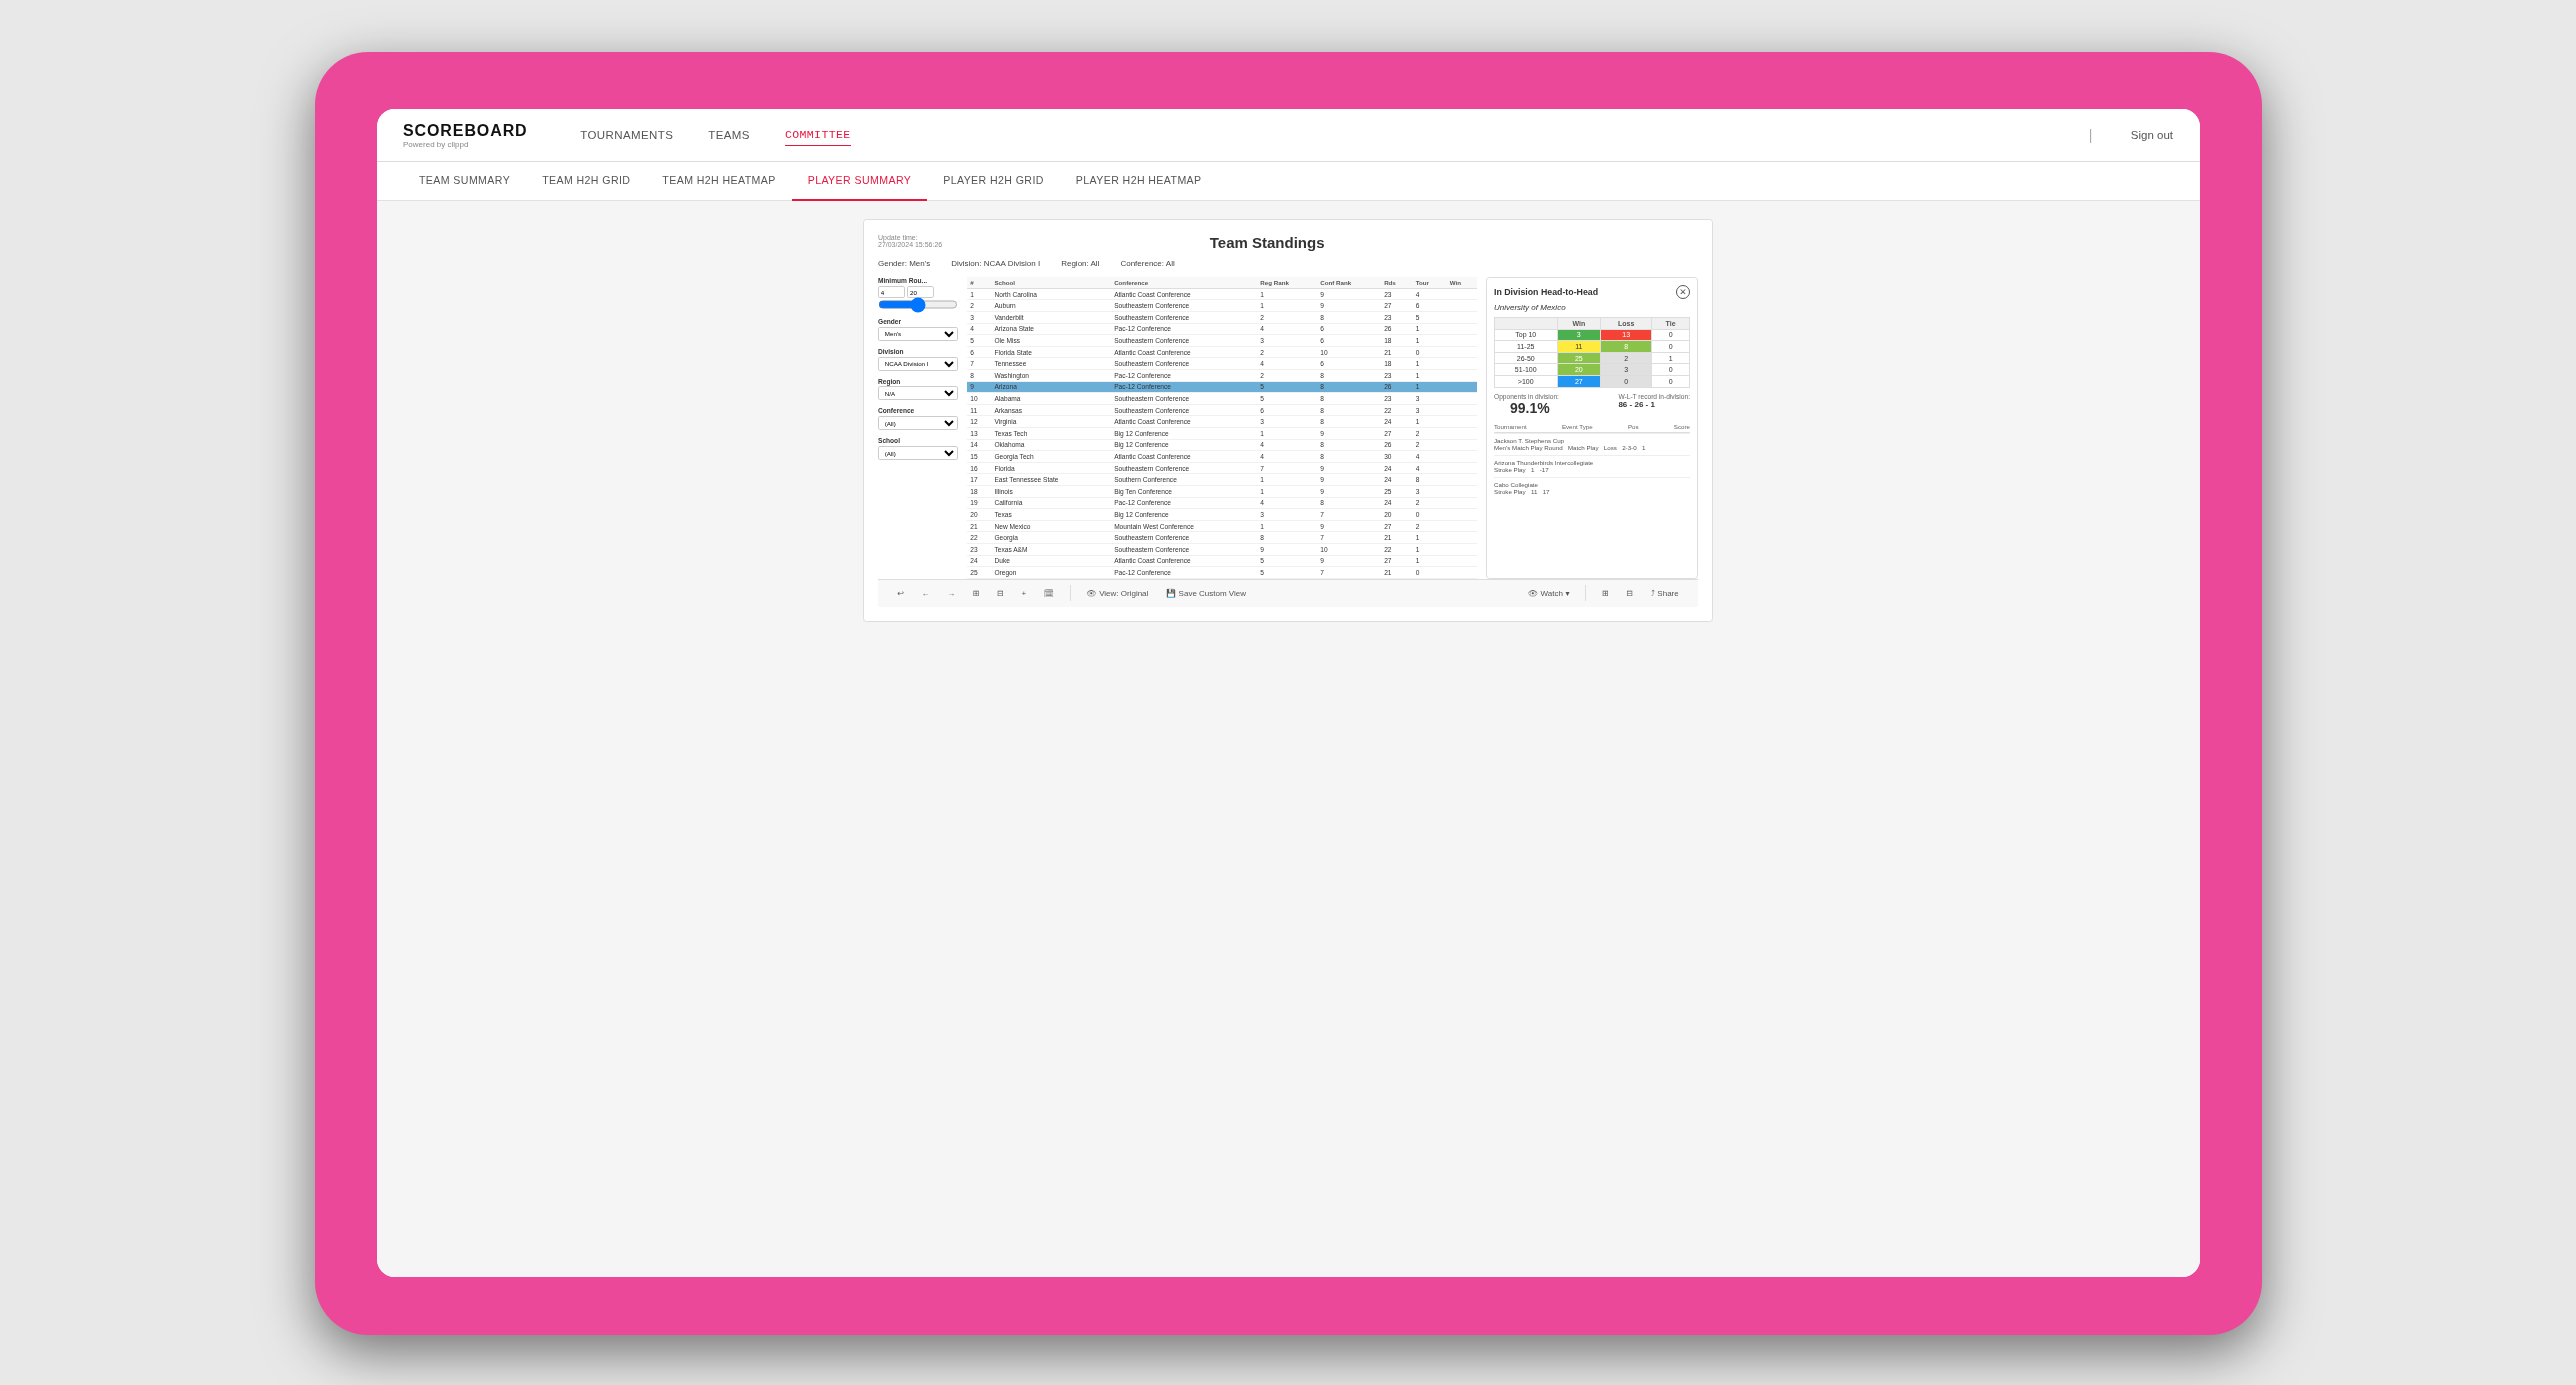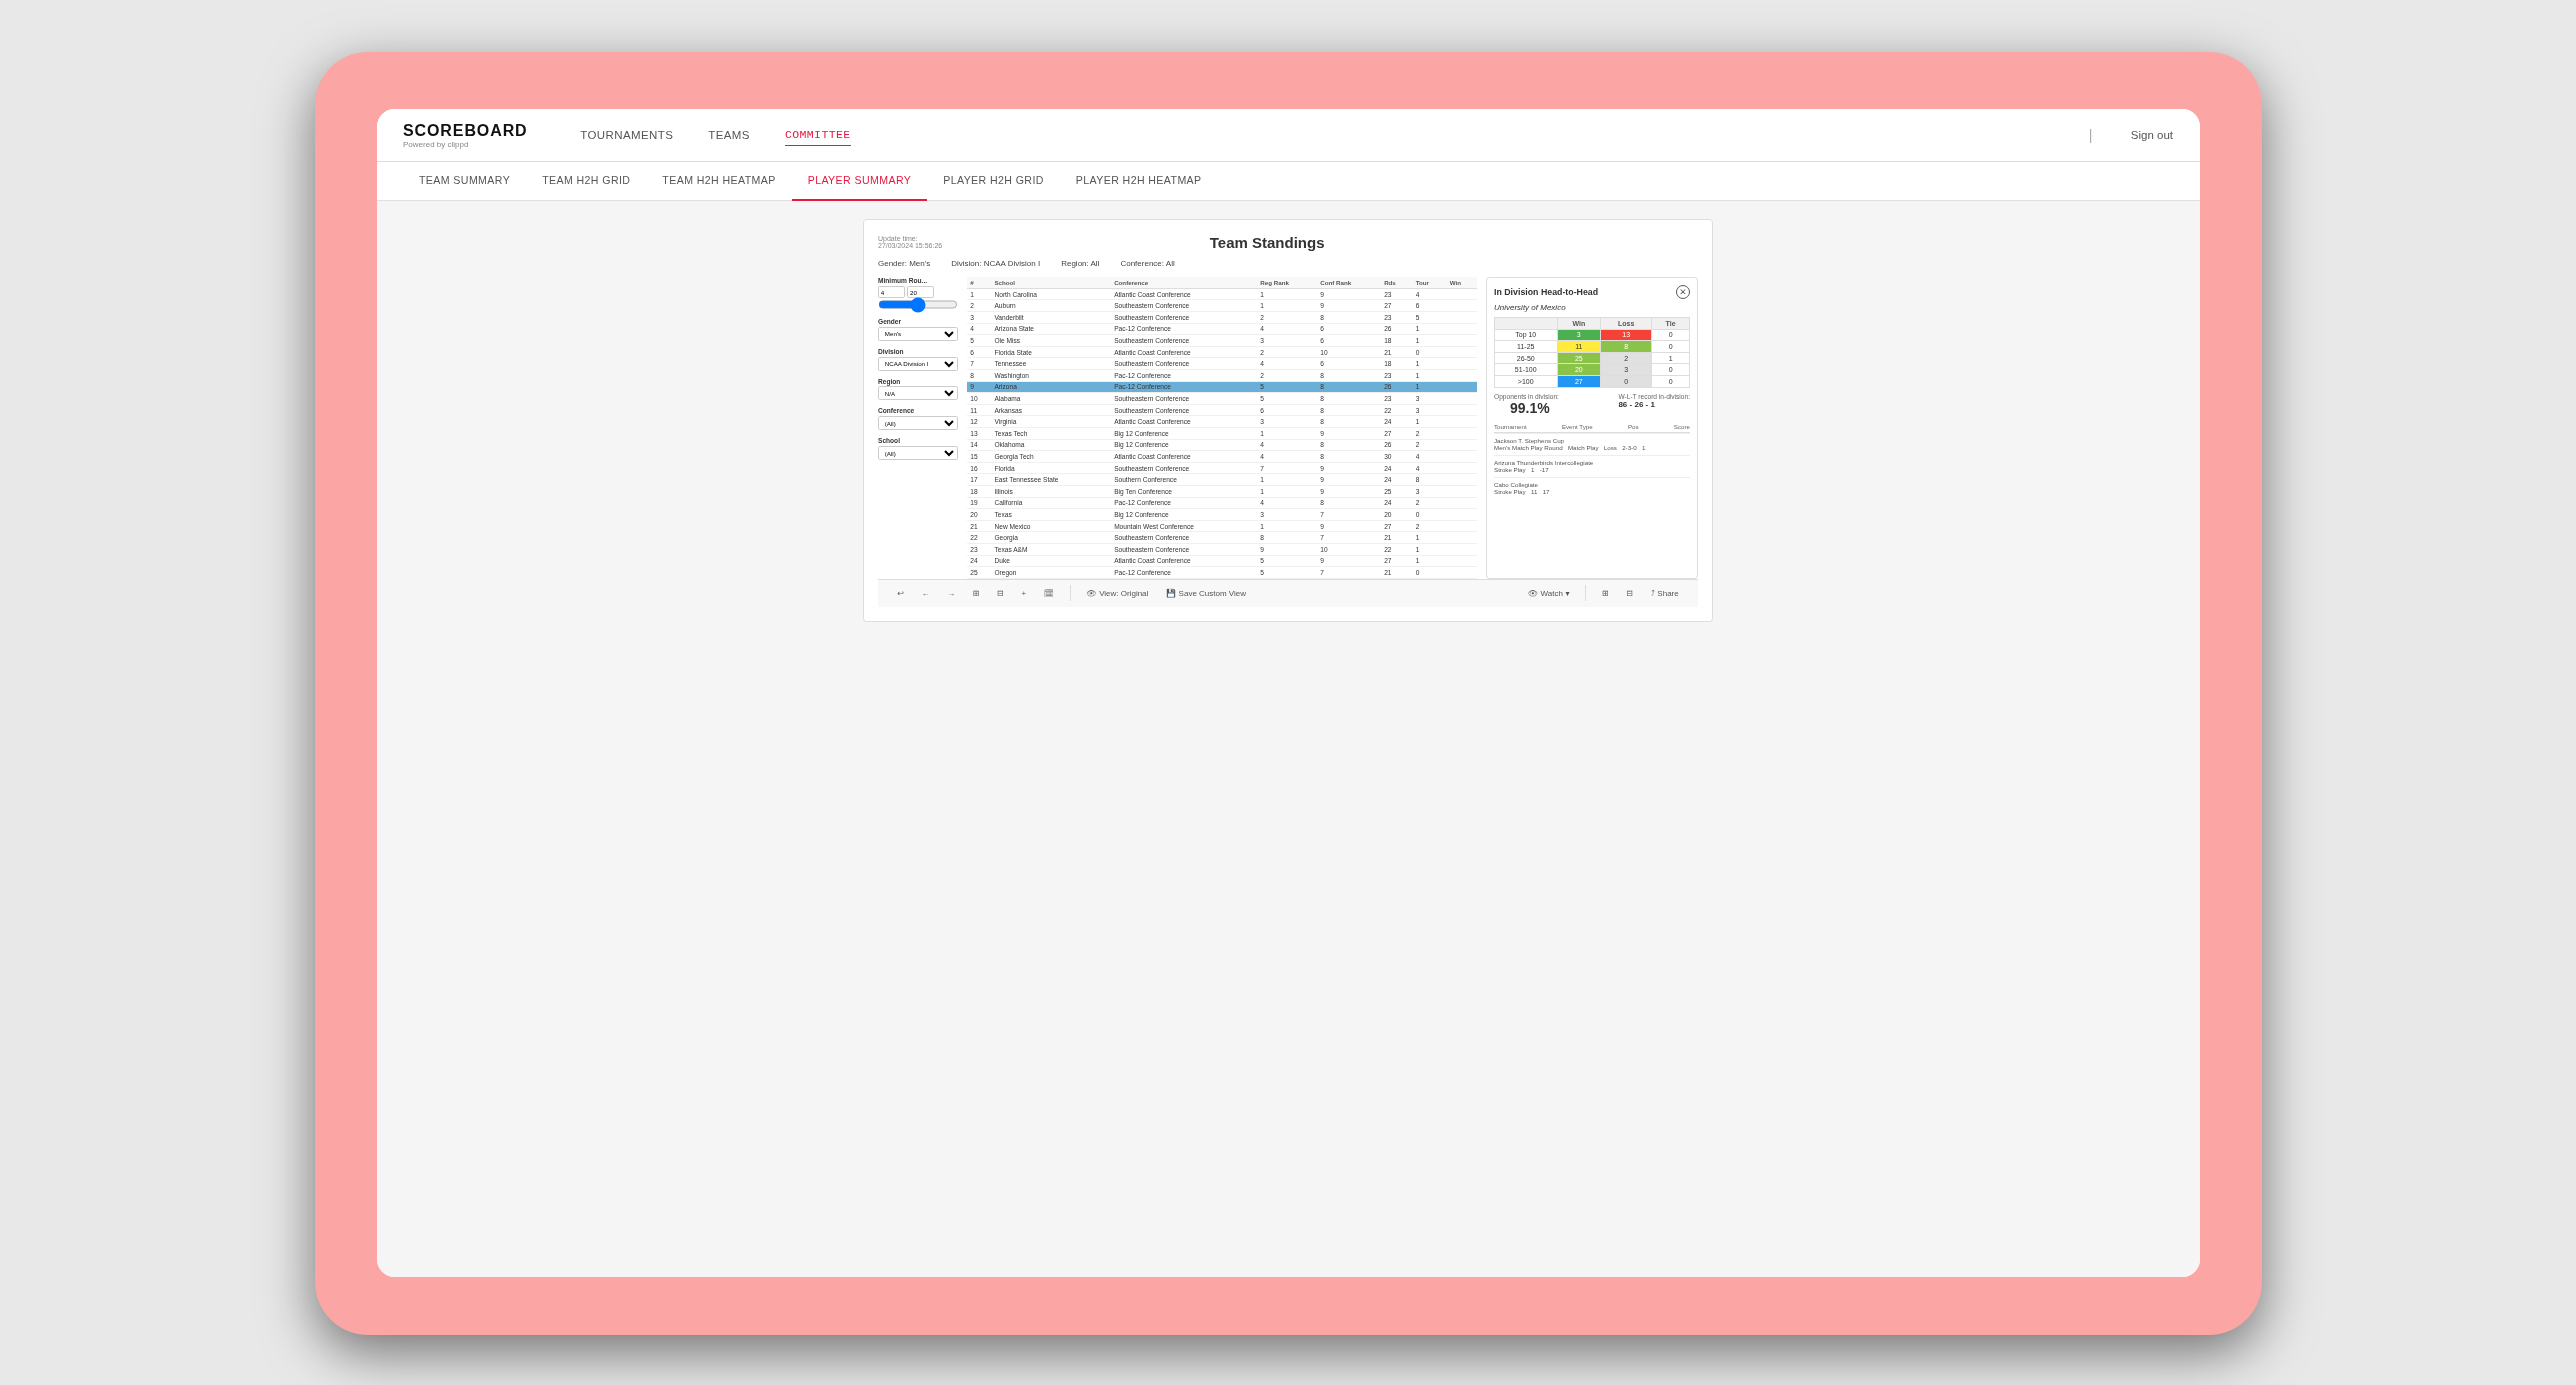--- a/index.html
+++ b/index.html
@@ -10,21 +10,21 @@
       height: 1386px;
       display: flex;
       align-items: center;
       justify-content: center;
       overflow: hidden;
     }
 
     .tablet-outer {
       width: 1947px;
       height: 1283px;
-      background: #fca5a5;
+      background: #ec4899;
       border-radius: 53px;
       display: flex;
       align-items: center;
       justify-content: center;
       position: relative;
       box-shadow: 0 17.7px 53px rgba(0,0,0,0.5);
     }
 
     .tablet-screen {
       width: 1823px;
@@ -143,21 +143,21 @@
       border-radius: 3.5px;
       padding: 14px;
       display: flex;
       flex-direction: column;
       font-size: 8.8px;
     }
 
     .dash-header {
       display: flex;
       justify-content: space-between;
-      align-items: center;
+      align-items: flex-start;
       margin-bottom: 8.8px;
     }
 
     .update-time {
       font-size: 7px;
       color: #888;
     }
 
     .dash-title {
       font-size: 15px;

